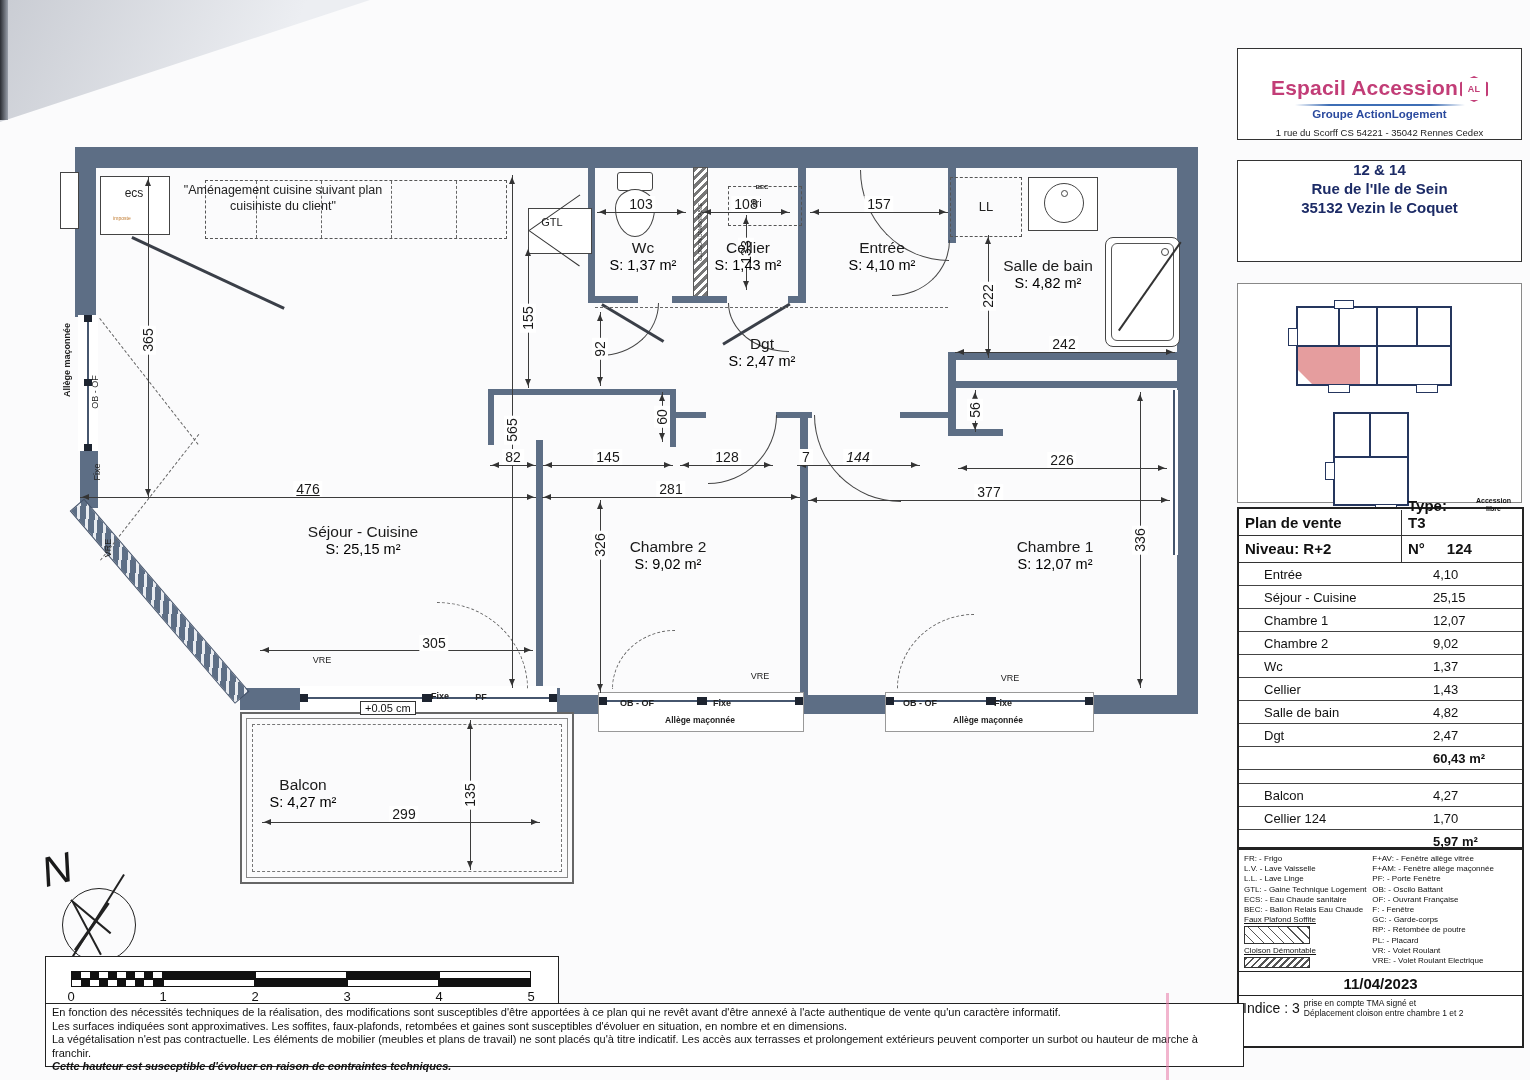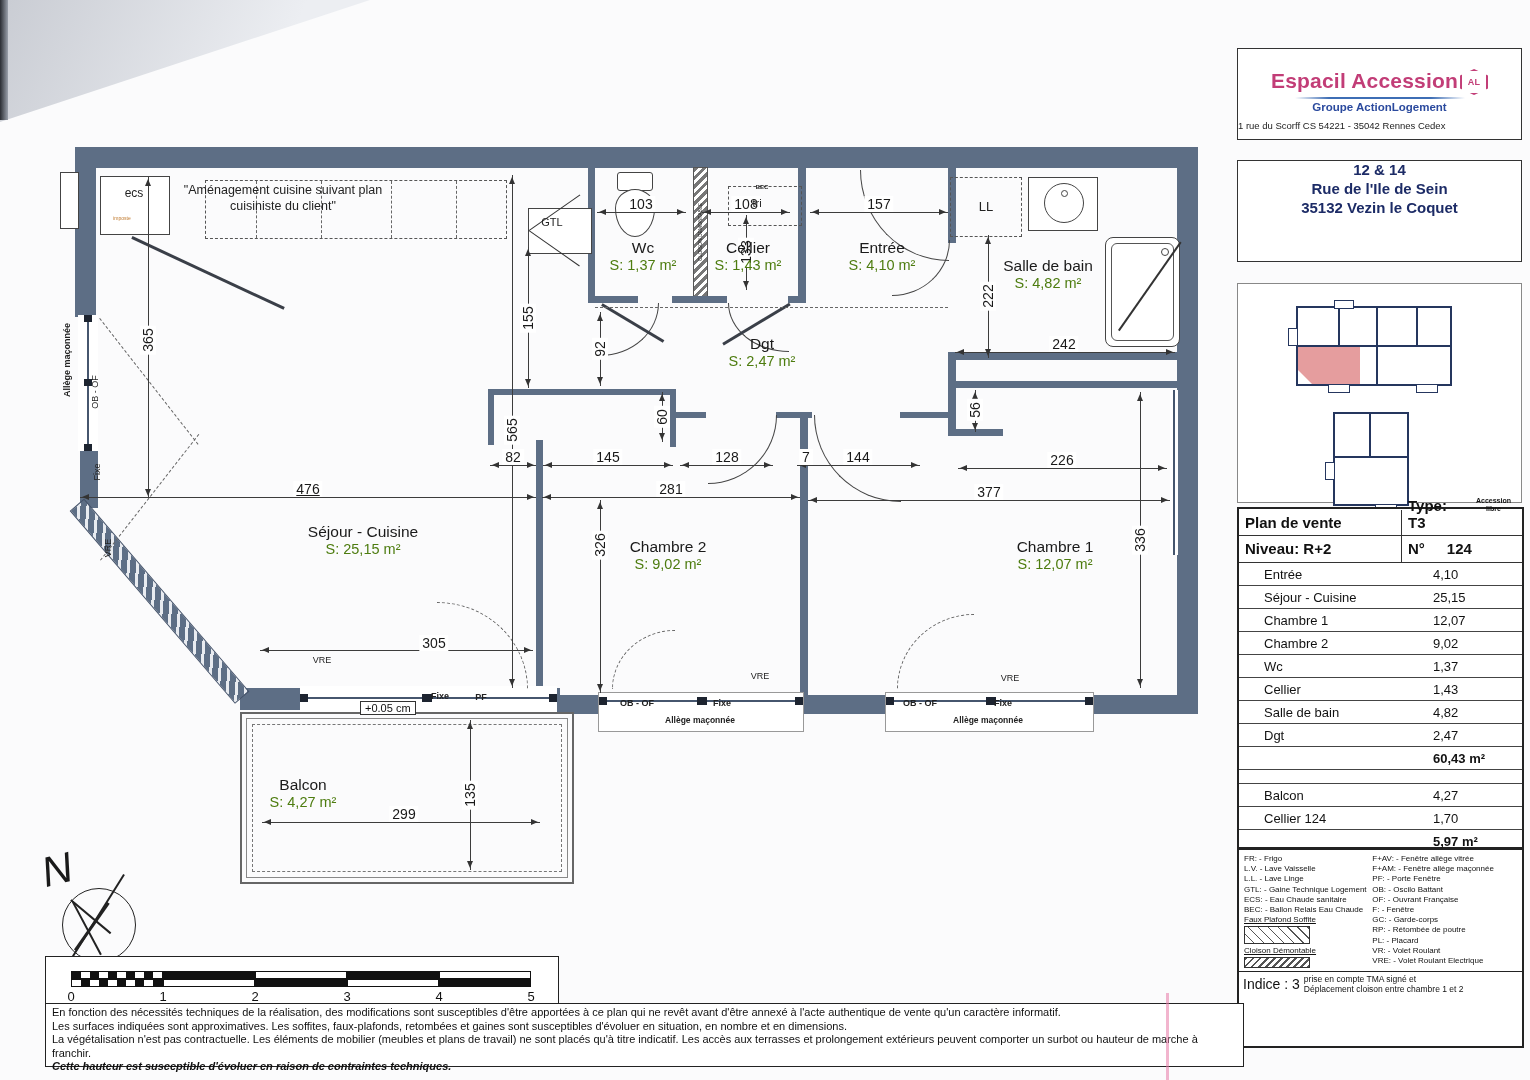--- a/index.html
+++ b/index.html
@@ -43,39 +43,39 @@
   .dimv::before,.dimv::after{content:"";position:absolute;left:-3px;border:3.5px solid transparent;}
   .dimv::before{top:-1px;border-bottom:7px solid #333;}
   .dimv::after{bottom:-1px;border-top:7px solid #333;}
 
   .dim{position:absolute;transform:translate(-50%,-50%);background:#fff;padding:0 3px;
        font-size:14px;color:#1a1a1a;white-space:nowrap;z-index:7;}
   .dim.v{transform:translate(-50%,-50%) rotate(-90deg);}
   .tag{position:absolute;transform:translate(-50%,-50%);white-space:nowrap;color:#222;z-index:7;background:transparent;}
   .room{position:absolute;transform:translate(-50%,-50%);text-align:center;z-index:7;}
   .room .rn{font-size:15.5px;color:#1a1a1a;}
-  .room .ra{font-size:14.5px;color:#4d7c0f;}
+  .room .ra{font-size:14.5px;color:#000000;}
 
   .note{position:absolute;text-align:center;font-size:12.5px;line-height:1.25;z-index:7;color:#222;}
   .lvl{position:absolute;border:1px solid #333;background:#fff;font-size:11px;padding:0 4px;z-index:8;}
 
   
   .balc-o{position:absolute;border:2px solid #666;z-index:4;background:transparent;}
   .balc-m{position:absolute;inset:4px;border:1px solid #888;}
   .balc-i{position:absolute;inset:10px;border:1px dashed #777;}
 
   
   .rbox{position:absolute;border:1.5px solid #333;background:#fff;z-index:8;}
-  .logo-name{font-weight:bold;font-size:21px;color:#c23d77;letter-spacing:.2px;text-align:center;margin-top:20px;position:relative;}
+  .logo-name{font-weight:bold;font-size:21px;color:#c23d77;letter-spacing:.2px;text-align:center;margin-top:27px;position:relative;}
   .logo-hex{display:inline-block;width:24px;height:22px;border:2px solid #c23d77;color:#c23d77;
             clip-path:polygon(50% 0,100% 25%,100% 75%,50% 100%,0 75%,0 25%);
             font-size:9px;font-weight:bold;text-align:center;line-height:22px;vertical-align:top;margin-left:2px;background:#fff;}
   .logo-rule{height:2px;width:170px;margin:2px auto 2px;background:linear-gradient(90deg,#fff,#3e6eb5 20%,#3e6eb5 80%,#fff);}
   .logo-grp{font-weight:bold;font-size:11.5px;color:#2b4a9e;text-align:center;}
-  .logo-addr{font-size:9.5px;color:#222;text-align:left;margin-top:7px;}
+  .logo-addr{font-size:9.5px;color:#222;text-align:center;margin-top:7px;}
   .proj{color:#1c2b66;text-align:center;font-weight:bold;}
   .proj .p1{font-size:22px;margin-top:8px;}
   .proj .p2,.proj .p3,.proj .p4{font-size:15px;line-height:1.25;}
 
   
   .kp{position:absolute;border:1px solid #888;background:#fff;z-index:8;}
   .mini{position:absolute;border:2px solid #25365e;background:#fff;}
   .mini .iw{position:absolute;background:#25365e;}
   .mini .pink{position:absolute;background:#e59d9e;clip-path:polygon(0 0,100% 0,100% 100%,14px 100%,0 calc(100% - 14px));}
   .mini .stub{position:absolute;border:1.5px solid #25365e;background:#fff;}
@@ -289,21 +289,21 @@
         <div class="dim" style="left: 1064px; top: 344px;">242</div>
         <div class="dim v" style="left: 148px; top: 340px;">365</div>
         <div class="dim v" style="left: 528px; top: 318px;">155</div>
         <div class="dim v" style="left: 600px; top: 349px;">92</div>
         <div class="dim v" style="left: 512px; top: 430px;">565</div>
         <div class="dim v" style="left: 662px; top: 417px;">60</div>
         <div class="dim" style="left: 513px; top: 457px;">82</div>
         <div class="dim" style="left: 608px; top: 457px;">145</div>
         <div class="dim" style="left: 727px; top: 457px;">128</div>
         <div class="dim" style="left: 806px; top: 457px;">7</div>
-        <div class="dim" style="left: 858px; top: 457px;">144</div>
+        <div class="dim" style="left: 858px; top: 457px; font-style: italic;">144</div>
         <div class="dim" style="left: 1062px; top: 460px;">226</div>
         <div class="dim" style="left: 308px; top: 489px; text-decoration: underline;">476</div>
         <div class="dim" style="left: 671px; top: 489px;">281</div>
         <div class="dim" style="left: 989px; top: 492px;">377</div>
         <div class="dim v" style="left: 975px; top: 410px;">56</div>
         <div class="dim v" style="left: 600px; top: 545px;">326</div>
         <div class="dim v" style="left: 1140px; top: 540px;">336</div>
         <div class="dim" style="left: 434px; top: 643px;">305</div>
         <div class="dim v" style="left: 470px; top: 795px;">135</div>
         <div class="dim" style="left: 404px; top: 814px;">299</div>
@@ -501,20 +501,21 @@
           <div class="lg-item">OB: - Oscilo Battant</div>
           <div class="lg-item">OF: - Ouvrant Française</div>
           <div class="lg-item">F: - Fenêtre</div>
           <div class="lg-item">GC: - Garde-corps</div>
           <div class="lg-item">RP: - Rétombée de poutre</div>
           <div class="lg-item">PL: - Placard</div>
           <div class="lg-item">VR: - Volet Roulant</div>
           <div class="lg-item">VRE: - Volet Roulant Electrique</div>
         </div>
     </div>
+    <div class="lg-date">11/04/2023</div>
     <div class="lg-ind">
       <span class="il">Indice : 3</span>
       <span class="ir"><span>prise en compte TMA signé et</span><br>
       <span>Déplacement cloison entre chambre 1 et 2</span></span>
     </div>
   </div>
 
   <div class="north-n" style="left:42px;top:846px;">N</div>
   <div class="north-c" style="left:62px;top:888px;">
     <div class="nline" style="left:8px;top:10px;width:52px;height:1.5px;transform:rotate(40deg);"></div>

